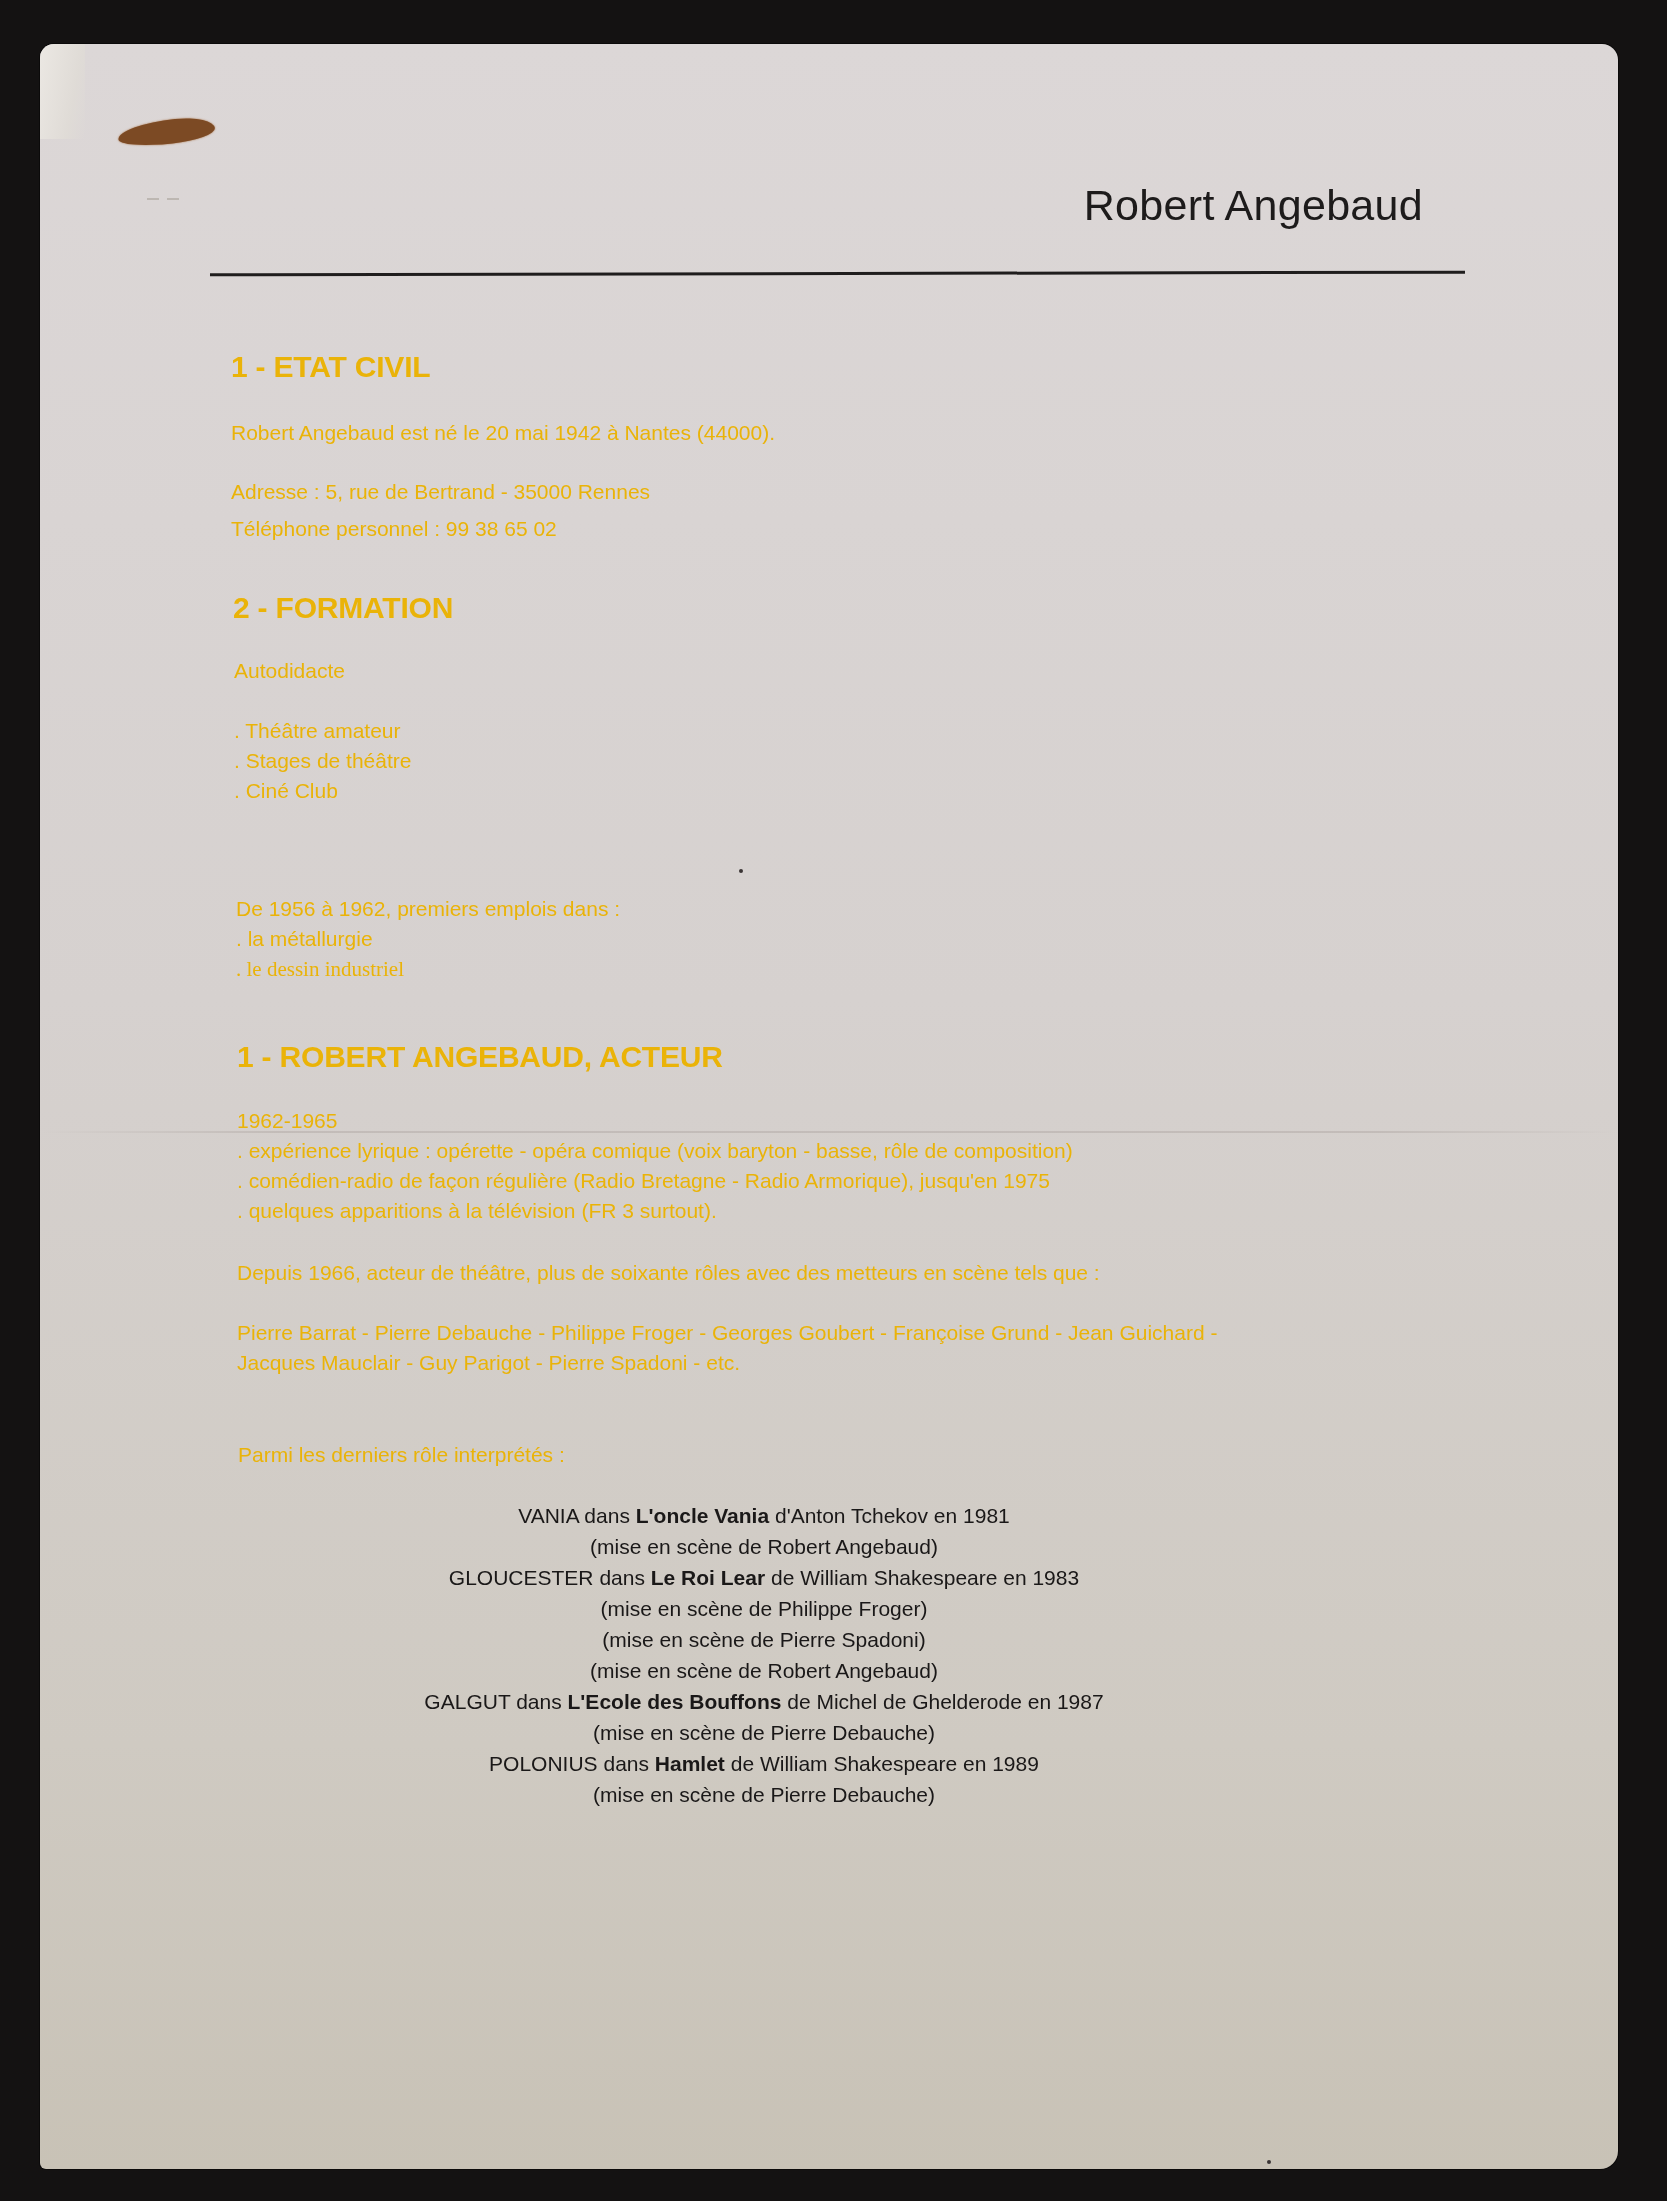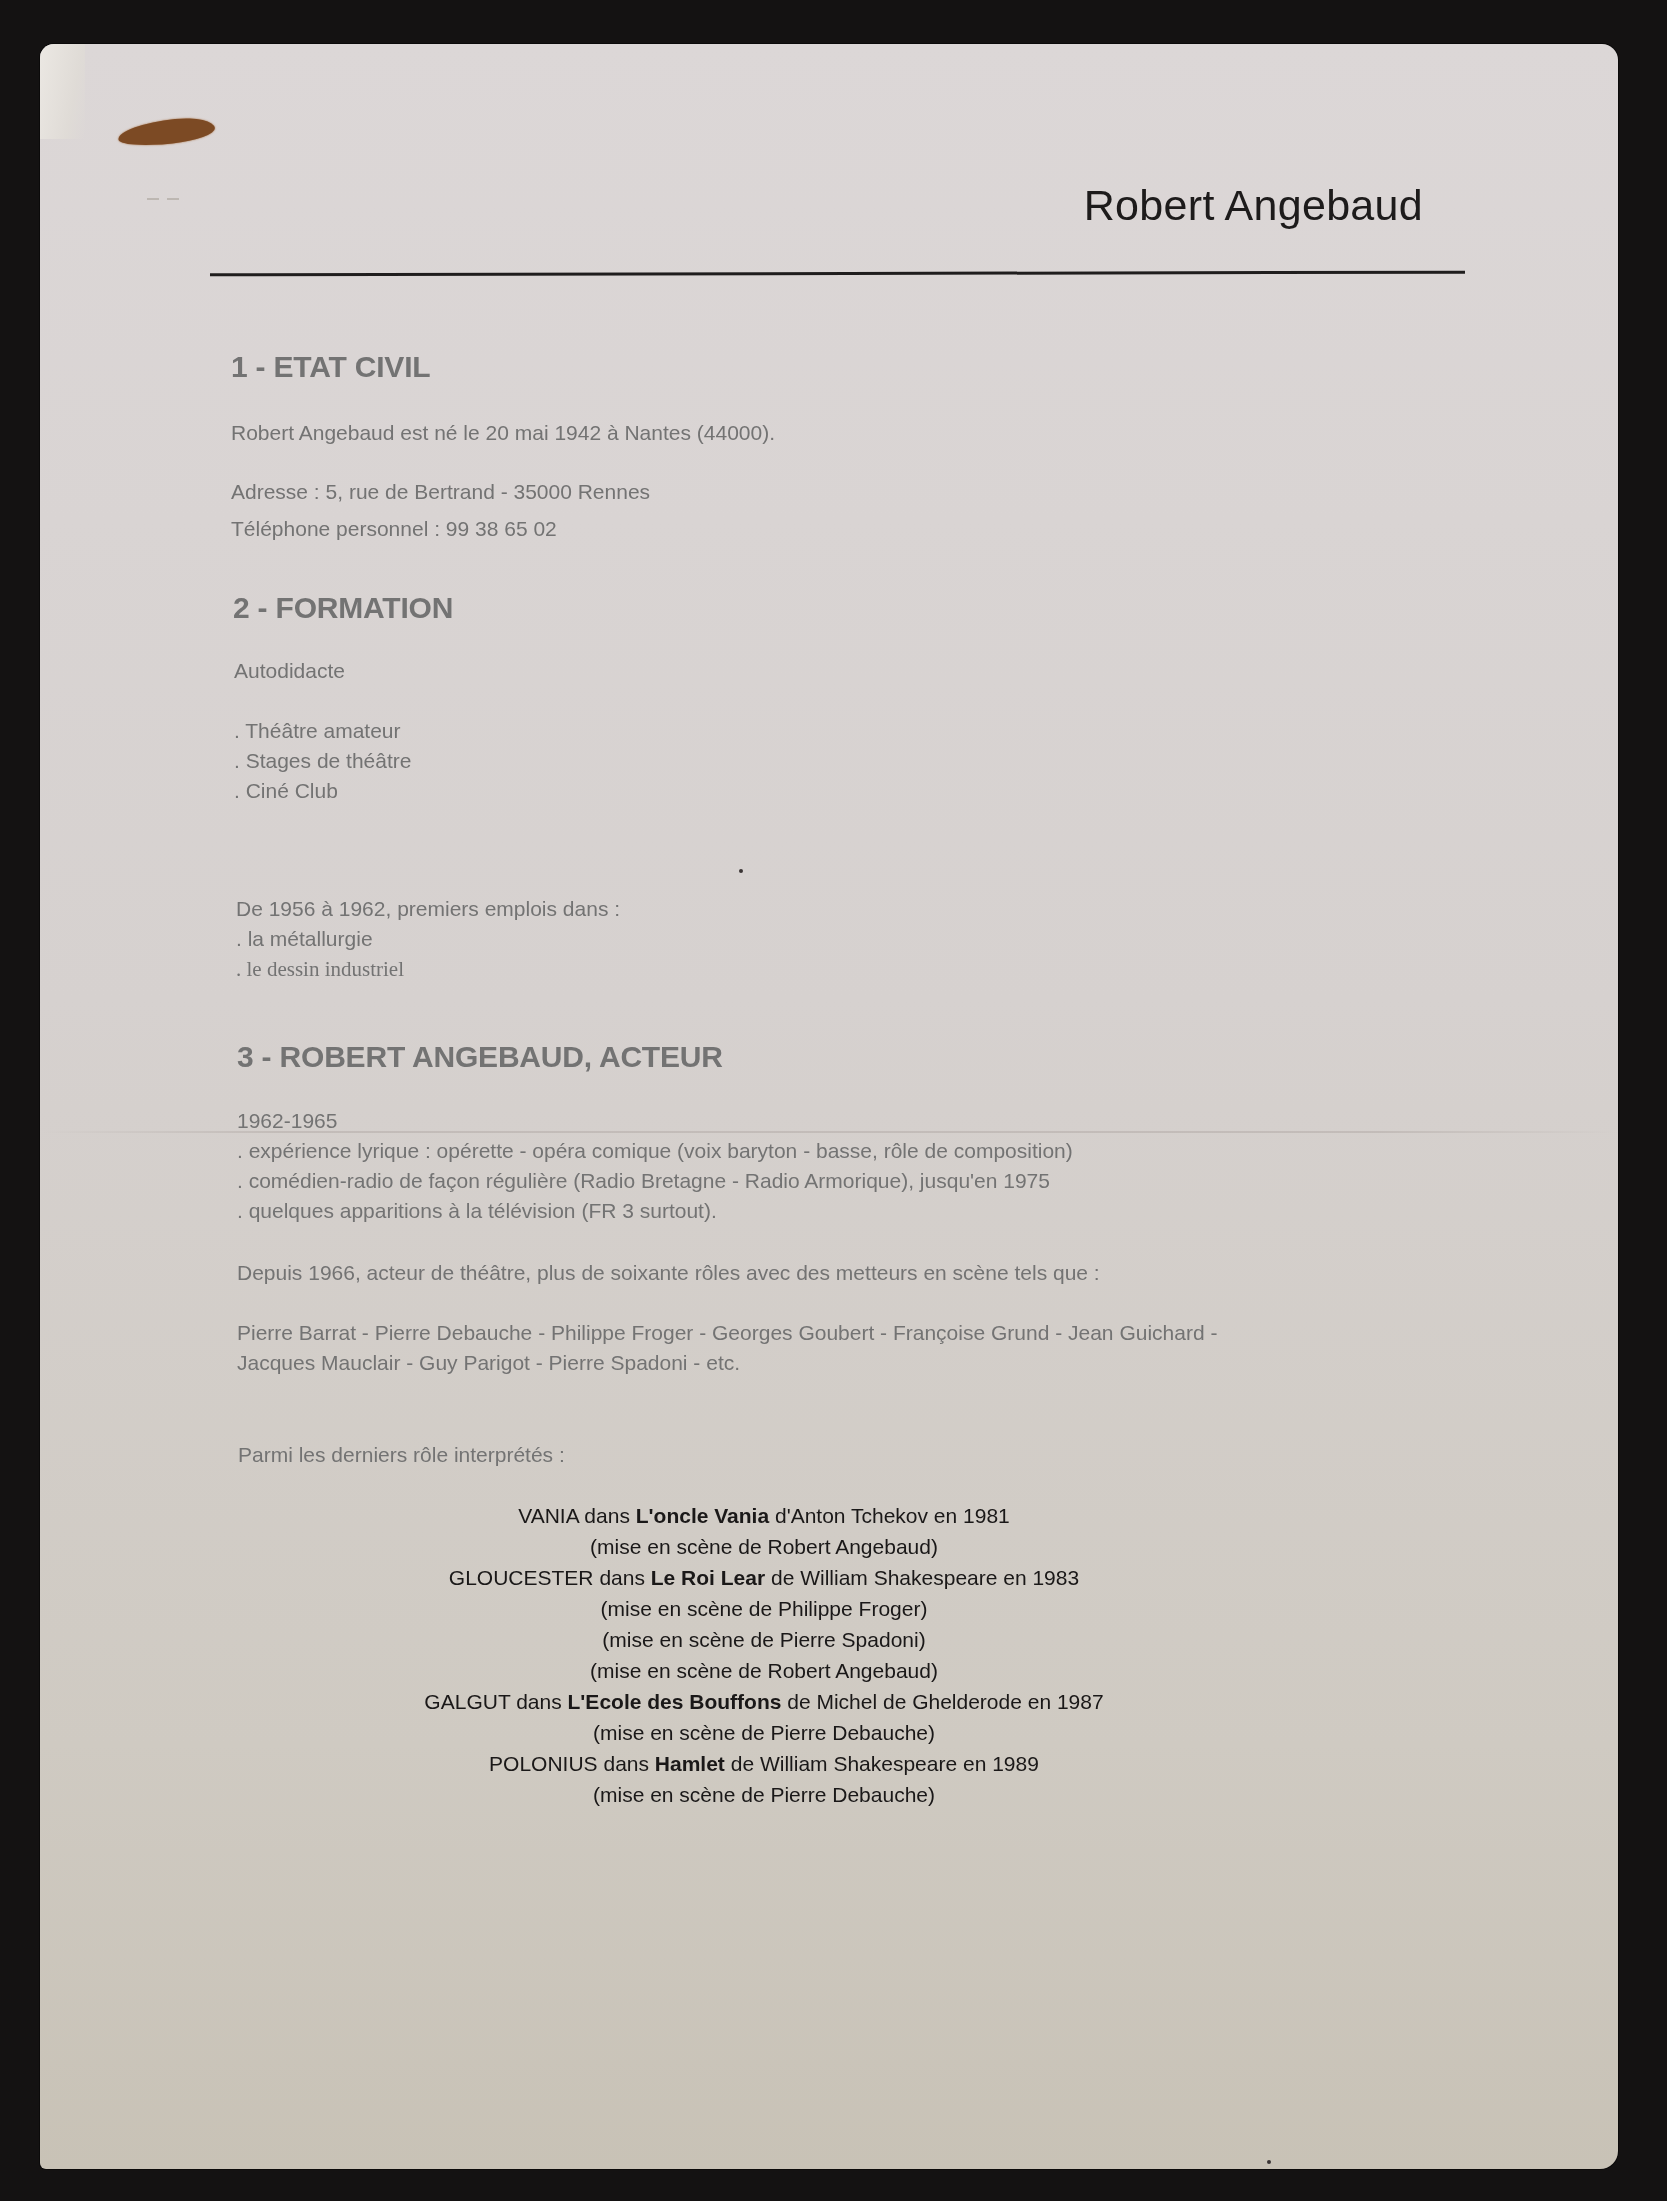--- a/index.html
+++ b/index.html
@@ -42,21 +42,21 @@
 
   .doc-title {
     position: absolute; right: 245px; top: 181px;
     font-size: 43px; color: #1d1b1b; letter-spacing: 0.3px;
   }
   .rule {
     position: absolute; left: 210px; top: 272px;
     width: 1255px; height: 3px; background: #1f1d1d;
     transform: rotate(-0.12deg);
   }
-  .t { position: absolute; color: #737373; white-space: nowrap; }
+  .t { position: absolute; color: #eab308; white-space: nowrap; }
   .h { font-size: 30px; font-weight: bold; letter-spacing: -0.2px; }
   .p { font-size: 21px; }
   .roles { position: absolute; left: 0; width: 1528px; top: 1500px; text-align: center; }
   .role-line { font-size: 21px; line-height: 31px; color: #1a1818; white-space: nowrap; }
   .role-line b { font-weight: bold; }
 </style>
 </head>
 <body>
 
 <div class="paper">
@@ -80,21 +80,21 @@
 
 <div class="t h" style="left:233px; top:591px;">2 - FORMATION</div>
 <div class="t p" style="left:234px; top:659px;">Autodidacte</div>
 <div class="t p" style="left:234px; top:719px;">. Théâtre amateur</div>
 <div class="t p" style="left:234px; top:749px;">. Stages de théâtre</div>
 <div class="t p" style="left:234px; top:779px;">. Ciné Club</div>
 <div class="t p" style="left:236px; top:897px;">De 1956 à 1962, premiers emplois dans :</div>
 <div class="t p" style="left:236px; top:927px;">. la métallurgie</div>
 <div class="t p" style="left:236px; top:957px;font-family:Liberation Serif, serif;">. le dessin industriel</div>
 
-<div class="t h" style="left:237px; top:1040px;">3 - ROBERT ANGEBAUD, ACTEUR</div>
+<div class="t h" style="left:237px; top:1040px;">1 - ROBERT ANGEBAUD, ACTEUR</div>
 <div class="t p" style="left:237px; top:1109px;">1962-1965</div>
 <div class="t p" style="left:237px; top:1139px;">. expérience lyrique : opérette - opéra comique (voix baryton - basse, rôle de composition)</div>
 <div class="t p" style="left:237px; top:1169px;">. comédien-radio de façon régulière (Radio Bretagne - Radio Armorique), jusqu'en 1975</div>
 <div class="t p" style="left:237px; top:1199px;">. quelques apparitions à la télévision (FR 3 surtout).</div>
 <div class="t p" style="left:237px; top:1261px;">Depuis 1966, acteur de théâtre, plus de soixante rôles avec des metteurs en scène tels que :</div>
 <div class="t p" style="left:237px; top:1321px;">Pierre Barrat - Pierre Debauche - Philippe Froger - Georges Goubert - Françoise Grund - Jean Guichard -</div>
 <div class="t p" style="left:237px; top:1351px;">Jacques Mauclair - Guy Parigot - Pierre Spadoni - etc.</div>
 <div class="t p" style="left:238px; top:1443px;">Parmi les derniers rôle interprétés :</div>
 
 <div class="roles">

